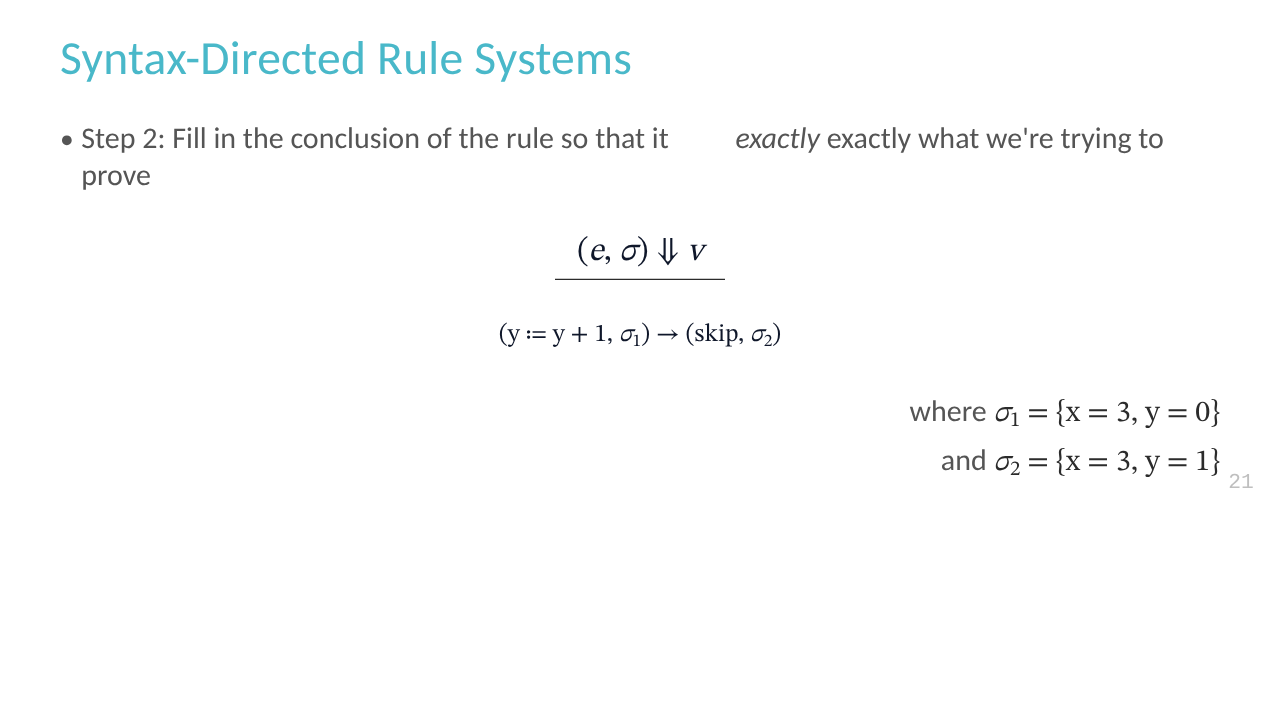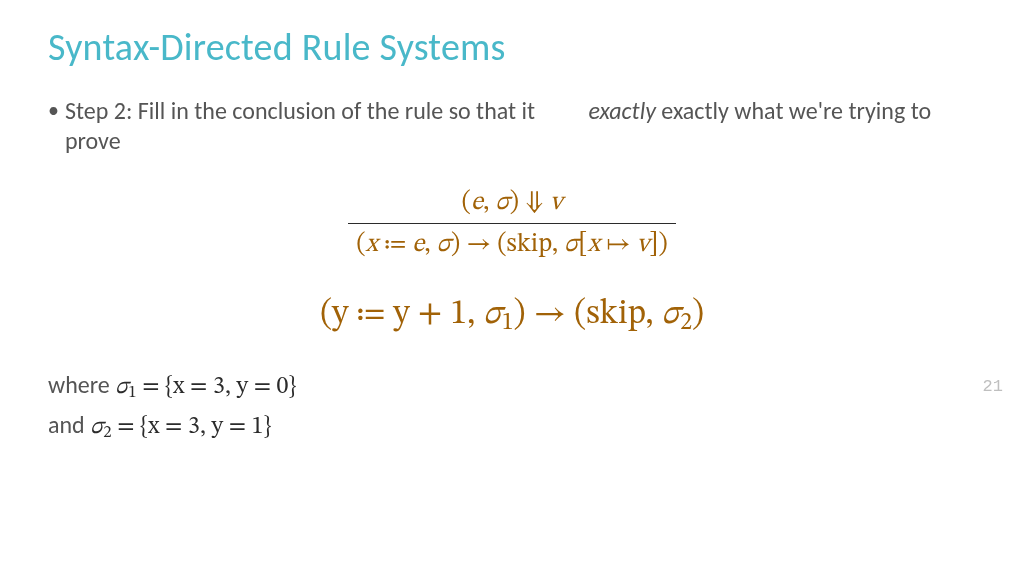--- a/index.html
+++ b/index.html
@@ -36,46 +36,47 @@
     font-size: 22px;
     line-height: 1.35;
     margin-right: 6px;
     color: #555555;
   }
   .bullet .text { flex: 1; }
   .bullet em { font-style: italic; margin-left: 48px; }
   .math-block {
     text-align: center;
     font-family: "Cambria Math", "STIX Two Math", "Times New Roman", serif;
-    color: #a16207;
+    color: #0f172a;
     font-size: 26px;
   }
   .inference {
     display: inline-block;
     margin: 0 auto 32px auto;
   }
   .inference .premise {
     padding: 0 18px 4px 18px;
     border-bottom: 1.5px solid #2b2b2b;
     font-size: 26px;
   }
   .inference .conclusion {
     padding: 4px 8px 0 8px;
     font-size: 26px;
   }
   .step-line {
-    font-size: 34px;
+    font-size: 20px;
     margin-bottom: 28px;
   }
   .where-block {
     font-family: "Cambria Math", "STIX Two Math", "Times New Roman", serif;
     font-size: 24px;
     color: #2b2b2b;
     margin-top: 12px;
     line-height: 1.55;
+    text-align: right;
   }
   .where-block .label {
     font-family: "Segoe UI", "Calibri", Arial, sans-serif;
     color: #555555;
   }
   .mvar { font-style: italic; }
   .msub { font-size: 0.7em; vertical-align: -0.25em; font-style: normal; }
   .op { font-style: normal; }
   .rm { font-style: normal; }
   .page-num {
@@ -99,23 +100,20 @@
     <span class="text">
       <span>Step 2: Fill in the conclusion of the rule so that it </span><em>exactly</em><span> exactly what we're trying to prove</span>
     </span>
   </div>
 
   <div class="math-block">
     <div class="inference">
       <div class="premise">
         (<span class="mvar">e</span>, <span class="mvar">σ</span>) <span class="op">⇓</span> <span class="mvar">v</span>
       </div>
-      <div class="conclusion">
-        (<span class="mvar">x</span> <span class="op">≔</span> <span class="mvar">e</span>, <span class="mvar">σ</span>) <span class="op">→</span> (<span class="rm">skip</span>, <span class="mvar">σ</span>[<span class="mvar">x</span> <span class="op">↦</span> <span class="mvar">v</span>])
-      </div>
     </div>
 
     <div class="step-line">
       (<span class="rm">y</span> <span class="op">≔</span> <span class="rm">y</span> + 1, <span class="mvar">σ</span><span class="msub">1</span>) <span class="op">→</span> (<span class="rm">skip</span>, <span class="mvar">σ</span><span class="msub">2</span>)
     </div>
   </div>
 
   <div class="where-block">
     <div>
       <span class="label">where </span><span class="mvar">σ</span><span class="msub">1</span> = {<span class="rm">x</span> = 3, <span class="rm">y</span> = 0}

